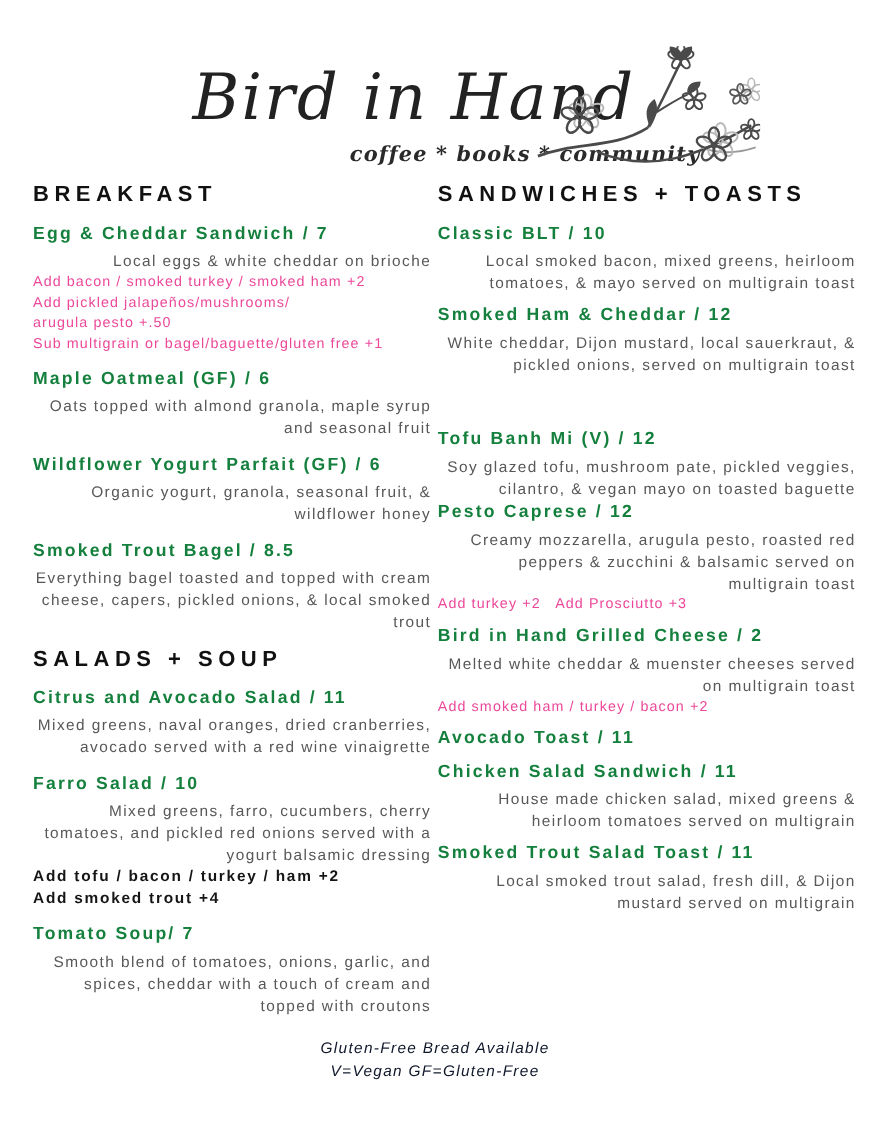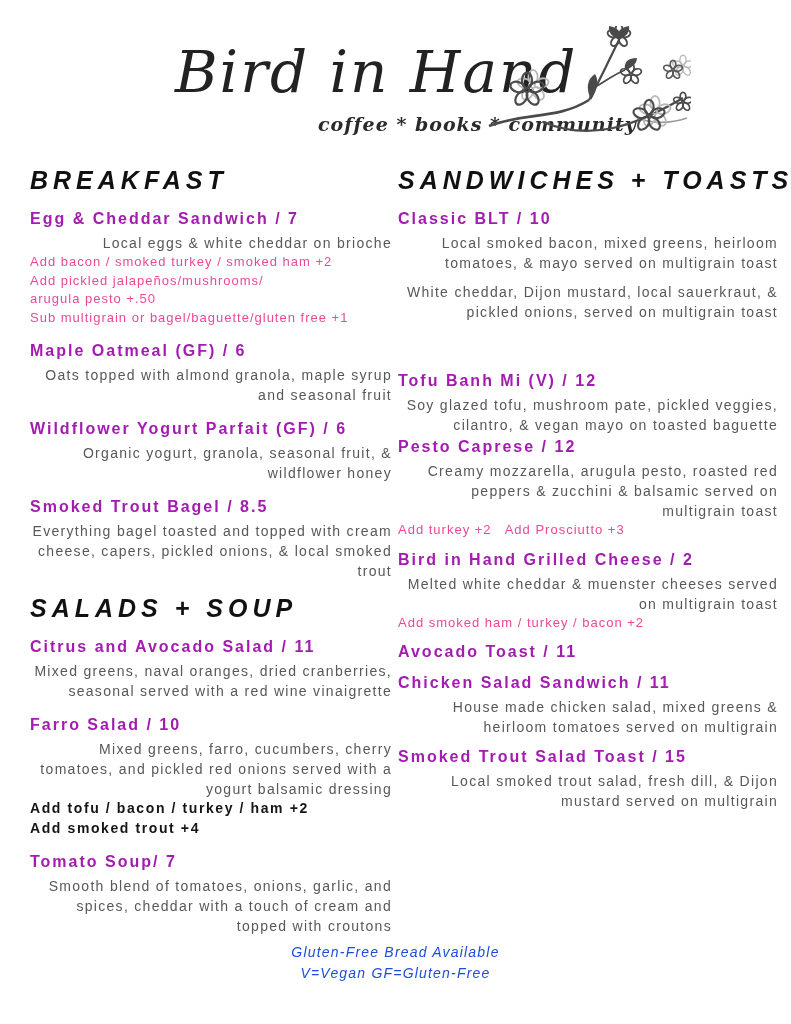--- a/index.html
+++ b/index.html
@@ -8,21 +8,21 @@
     position: relative;
     width: 791px;
     height: 1024px;
     background: #ffffff;
     overflow: hidden;
     font-family: "Liberation Sans", sans-serif;
     color: #1a1a1a;
   }
 
   
-  .logo-wrap { position: absolute; top: 12px; left: 0; width: 100%; height: 140px; }
+  .logo-wrap { position: absolute; top: 28px; left: 0; width: 100%; height: 140px; }
   .brand-script {
     position: absolute;
     left: 175px; top: 26px;
     font-family: "DejaVu Serif", serif;
     font-style: italic;
     font-weight: 400;
     font-size: 58px;
     letter-spacing: 2px;
     color: #222222;
     white-space: nowrap;
@@ -41,36 +41,35 @@
   .flourish { position: absolute; left: 487px; top: 14px; }
 
   
   .col { position: absolute; top: 166px; }
   .col-left  { left: 30px;  width: 362px; }
   .col-right { left: 398px; width: 380px; }
 
   .section { margin-bottom: 4px; }
   .section + .section { margin-top: 8px; }
   .section-title {
-    font-size: 25px;
+    font-size: 20px;
     font-weight: 700;
     letter-spacing: 5px;
     color: #111111;
     margin-bottom: 13px;
     white-space: nowrap;
-    font-style: italic;
   }
   .item { margin-bottom: 13px; }
   .col-right .item { margin-bottom: 9px; }
   .item.tight { margin-bottom: 1px; margin-top: 48px; }
   .item-name {
     font-size: 16px;
     font-weight: 700;
     letter-spacing: 2px;
-    color: #a21caf;
+    color: #15803d;
     line-height: 22px;
     margin-bottom: 3px;
     white-space: nowrap;
   }
   .desc {
     font-size: 14px;
     letter-spacing: 1.3px;
     color: #585858;
     line-height: 20px;
     text-align: right;
@@ -92,21 +91,21 @@
   }
 
   
   .footer {
     position: absolute;
     top: 942px; left: 0; width: 100%;
     text-align: center;
     font-style: italic;
     font-size: 14px;
     letter-spacing: 1.2px;
-    color: #1d4ed8;
+    color: #0f172a;
     line-height: 21px;
   }
 </style>
 </head>
 <body>
 
 <div class="page">
 
   <div class="logo-wrap">
     <div class="brand-script">Bird in Hand</div>
@@ -169,21 +168,21 @@
         </div>
         <div class="item">
           <h3 class="item-name">Smoked Trout Bagel / 8.5</h3>
           <div class="desc">Everything bagel toasted and topped with cream cheese, capers, pickled onions, &amp; local smoked trout</div>
         </div>
       </section>
       <section class="section">
         <h2 class="section-title">SALADS + SOUP</h2>
         <div class="item">
           <h3 class="item-name">Citrus and Avocado Salad / 11</h3>
-          <div class="desc">Mixed greens, naval oranges, dried cranberries, seasonal served with a red wine vinaigrette</div>
+          <div class="desc">Mixed greens, naval oranges, dried cranberries, avocado served with a red wine vinaigrette</div>
         </div>
         <div class="item">
           <h3 class="item-name">Farro Salad / 10</h3>
           <div class="desc">Mixed greens, farro, cucumbers, cherry tomatoes, and pickled red onions served with a yogurt balsamic dressing</div>
           <div class="line-bold">Add tofu / bacon / turkey / ham +2</div>
           <div class="line-bold">Add smoked trout +4</div>
         </div>
         <div class="item">
           <h3 class="item-name">Tomato Soup/ 7</h3>
           <div class="desc">Smooth blend of tomatoes, onions, garlic, and spices, cheddar with a touch of cream and topped with croutons</div>
@@ -191,20 +190,21 @@
       </section>
     </div>
   <div class="col col-right" id="col-right">
       <section class="section">
         <h2 class="section-title">SANDWICHES + TOASTS</h2>
         <div class="item">
           <h3 class="item-name">Classic BLT / 10</h3>
           <div class="desc">Local smoked bacon, mixed greens, heirloom tomatoes, &amp; mayo served on multigrain toast</div>
         </div>
         <div class="item">
+          <h3 class="item-name">Smoked Ham &amp; Cheddar / 12</h3>
           <div class="desc">White cheddar, Dijon mustard, local sauerkraut, &amp; pickled onions, served on multigrain toast</div>
         </div>
         <div class="item tight">
           <h3 class="item-name">Tofu Banh Mi (V) / 12</h3>
           <div class="desc">Soy glazed tofu, mushroom pate, pickled veggies, cilantro, &amp; vegan mayo on toasted baguette</div>
         </div>
         <div class="item">
           <h3 class="item-name">Pesto Caprese  / 12</h3>
           <div class="desc">Creamy mozzarella, arugula pesto, roasted red peppers &amp; zucchini &amp; balsamic served on multigrain toast</div>
           <div class="line-note">Add turkey +2   Add Prosciutto +3</div>
@@ -215,21 +215,21 @@
           <div class="line-note">Add smoked ham / turkey / bacon +2</div>
         </div>
         <div class="item">
           <h3 class="item-name">Avocado Toast / 11</h3>
         </div>
         <div class="item">
           <h3 class="item-name">Chicken Salad Sandwich / 11</h3>
           <div class="desc">House made chicken salad, mixed greens &amp; heirloom tomatoes served on multigrain</div>
         </div>
         <div class="item">
-          <h3 class="item-name">Smoked Trout Salad Toast / 15</h3>
+          <h3 class="item-name">Smoked Trout Salad Toast / 11</h3>
           <div class="desc">Local smoked trout salad, fresh dill, &amp; Dijon mustard served on multigrain</div>
         </div>
       </section>
     </div>
 
   <div class="footer">
     <div>Gluten-Free Bread Available</div>
     <div>V=Vegan GF=Gluten-Free</div>
   </div>
 

